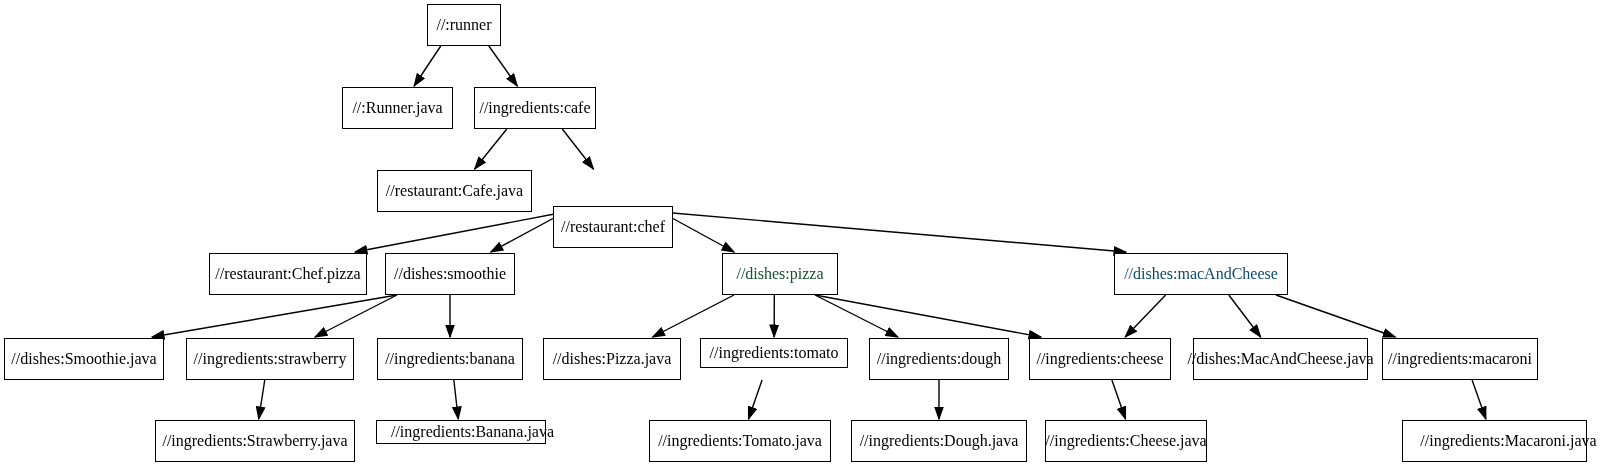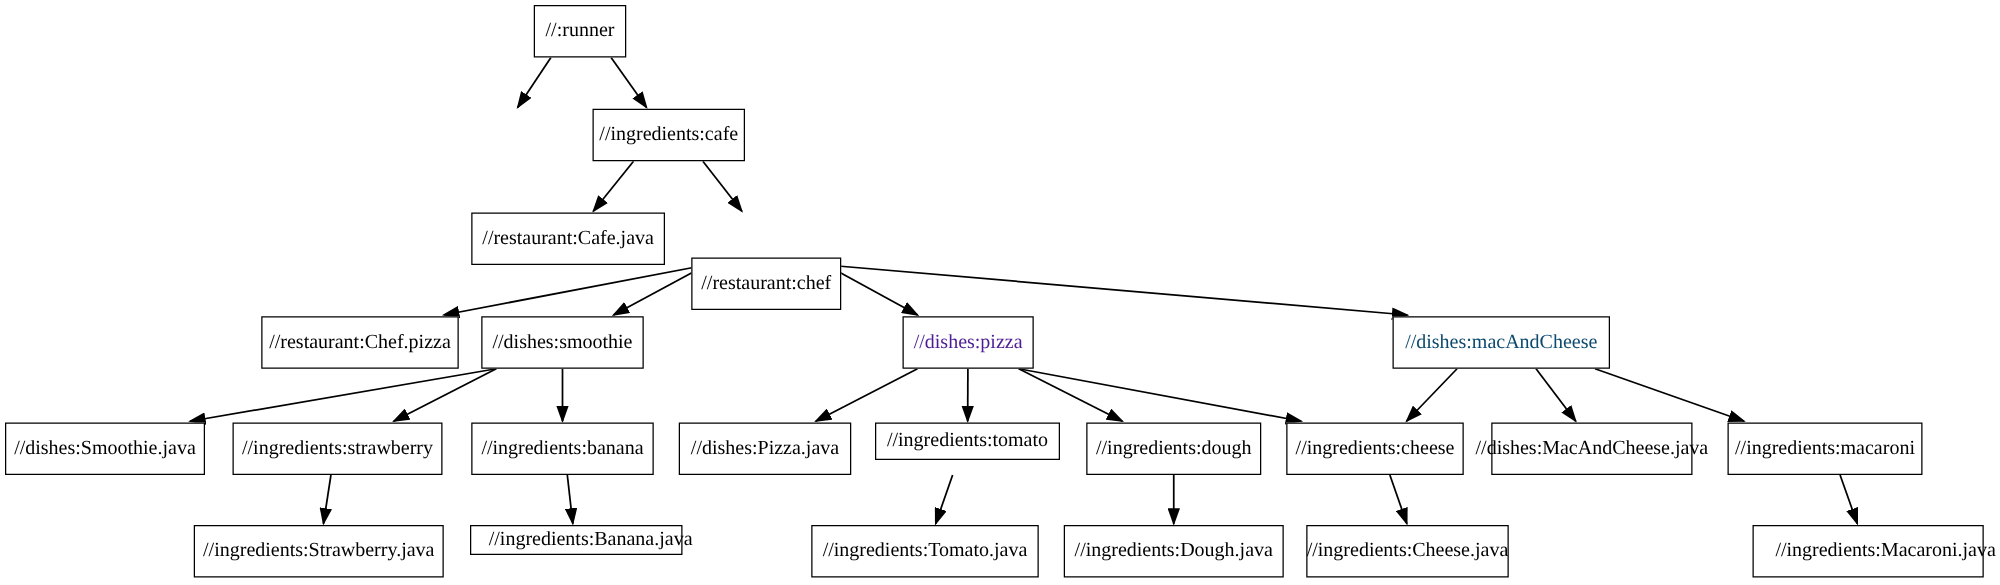--- a/index.html
+++ b/index.html
@@ -63,35 +63,36 @@
       <line x1="1165.65" y1="295" x2="1125.25" y2="337" stroke="#000000" stroke-width="1.4" marker-end="url(#arrowhead)"></line>
       <line x1="1228.825" y1="295" x2="1260.625" y2="337" stroke="#000000" stroke-width="1.4" marker-end="url(#arrowhead)"></line>
       <line x1="1276" y1="295" x2="1395.25" y2="337" stroke="#000000" stroke-width="1.4" marker-end="url(#arrowhead)"></line>
       <line x1="762.1" y1="380" x2="748.5" y2="419" stroke="#000000" stroke-width="1.4" marker-end="url(#arrowhead)"></line>
       <line x1="939" y1="380" x2="939" y2="419" stroke="#000000" stroke-width="1.4" marker-end="url(#arrowhead)"></line>
       <line x1="1111.9" y1="380" x2="1125.5" y2="419" stroke="#000000" stroke-width="1.4" marker-end="url(#arrowhead)"></line>
       <line x1="1472.075" y1="380" x2="1485.875" y2="419" stroke="#000000" stroke-width="1.4" marker-end="url(#arrowhead)"></line>
     </svg>
 
 <div class="node" style="left: 427px; top: 4px; width: 74px; height: 42px; background: rgb(255, 255, 255); border-color: rgb(0, 0, 0); color: rgb(0, 0, 0);">//:runner</div>
+    <div class="node" style="left: 342px; top: 87px; width: 111px; height: 42px; background: rgb(255, 255, 255); border-color: rgb(0, 0, 0); color: rgb(0, 0, 0);">//:Runner.java</div>
     <div class="node" style="left: 474px; top: 87px; width: 122px; height: 42px; background: rgb(255, 255, 255); border-color: rgb(0, 0, 0); color: rgb(0, 0, 0);">//ingredients:cafe</div>
     <div class="node" style="left: 377px; top: 170px; width: 155px; height: 42px; background: rgb(255, 255, 255); border-color: rgb(0, 0, 0); color: rgb(0, 0, 0);">//restaurant:Cafe.java</div>
     <div class="node" style="left: 553px; top: 170px; width: 120px; height: 42px; background: rgb(255, 255, 255); border-color: rgb(0, 0, 0); color: rgb(0, 0, 0); margin-top: 36px;">//restaurant:chef</div>
     <div class="node" style="left: 209px; top: 253px; width: 158px; height: 42px; background: rgb(255, 255, 255); border-color: rgb(0, 0, 0); color: rgb(0, 0, 0);">//restaurant:Chef.pizza</div>
     <div class="node" style="left: 385px; top: 253px; width: 130px; height: 42px; background: rgb(255, 255, 255); border-color: rgb(0, 0, 0); color: rgb(0, 0, 0);">//dishes:smoothie</div>
-    <div class="node" style="left: 722px; top: 253px; width: 105px; height: 42px; background: rgb(255, 255, 255); border-color: rgb(0, 0, 0); color: #4c1d95;">//dishes:pizza</div>
+    <div class="node" style="left: 722px; top: 253px; width: 116px; height: 42px; background: rgb(255, 255, 255); border-color: rgb(0, 0, 0); color: #14532d;">//dishes:pizza</div>
     <div class="node" style="left: 1114px; top: 253px; width: 174px; height: 42px; background: rgb(255, 255, 255); border-color: rgb(0, 0, 0); color: #0c4a6e;">//dishes:macAndCheese</div>
     <div class="node" style="left: 4px; top: 338px; width: 160px; height: 42px; background: rgb(255, 255, 255); border-color: rgb(0, 0, 0); color: rgb(0, 0, 0);">//dishes:Smoothie.java</div>
     <div class="node" style="left: 186px; top: 338px; width: 168px; height: 42px; background: rgb(255, 255, 255); border-color: rgb(0, 0, 0); color: rgb(0, 0, 0);">//ingredients:strawberry</div>
     <div class="node" style="left: 377px; top: 338px; width: 146px; height: 42px; background: rgb(255, 255, 255); border-color: rgb(0, 0, 0); color: rgb(0, 0, 0);">//ingredients:banana</div>
     <div class="node" style="left: 543px; top: 338px; width: 138px; height: 42px; background: rgb(255, 255, 255); border-color: rgb(0, 0, 0); color: rgb(0, 0, 0);">//dishes:Pizza.java</div>
     <div class="node" style="left: 700px; top: 338px; width: 148px; height: 30px; background: rgb(255, 255, 255); border-color: rgb(0, 0, 0); color: rgb(0, 0, 0);">//ingredients:tomato</div>
     <div class="node" style="left: 869px; top: 338px; width: 140px; height: 42px; background: rgb(255, 255, 255); border-color: rgb(0, 0, 0); color: rgb(0, 0, 0);">//ingredients:dough</div>
     <div class="node" style="left: 1029px; top: 338px; width: 142px; height: 42px; background: rgb(255, 255, 255); border-color: rgb(0, 0, 0); color: rgb(0, 0, 0);">//ingredients:cheese</div>
-    <div class="node" style="left: 1193px; top: 338px; width: 161px; height: 42px; background: rgb(255, 255, 255); border-color: rgb(0, 0, 0); color: rgb(0, 0, 0);">//dishes:MacAndCheese.java</div>
+    <div class="node" style="left: 1193px; top: 338px; width: 175px; height: 42px; background: rgb(255, 255, 255); border-color: rgb(0, 0, 0); color: rgb(0, 0, 0);">//dishes:MacAndCheese.java</div>
     <div class="node" style="left: 1382px; top: 338px; width: 156px; height: 42px; background: rgb(255, 255, 255); border-color: rgb(0, 0, 0); color: rgb(0, 0, 0);">//ingredients:macaroni</div>
     <div class="node" style="left: 155px; top: 420px; width: 200px; height: 42px; background: rgb(255, 255, 255); border-color: rgb(0, 0, 0); color: rgb(0, 0, 0);">//ingredients:Strawberry.java</div>
     <div class="node" style="left: 376px; top: 420px; width: 170px; height: 24px; background: rgb(255, 255, 255); border-color: rgb(0, 0, 0); color: rgb(0, 0, 0); padding-left: 23px;">//ingredients:Banana.java</div>
     <div class="node" style="left: 649px; top: 420px; width: 182px; height: 42px; background: rgb(255, 255, 255); border-color: rgb(0, 0, 0); color: rgb(0, 0, 0);">//ingredients:Tomato.java</div>
     <div class="node" style="left: 851px; top: 420px; width: 176px; height: 42px; background: rgb(255, 255, 255); border-color: rgb(0, 0, 0); color: rgb(0, 0, 0);">//ingredients:Dough.java</div>
     <div class="node" style="left: 1045px; top: 420px; width: 162px; height: 42px; background: rgb(255, 255, 255); border-color: rgb(0, 0, 0); color: rgb(0, 0, 0);">//ingredients:Cheese.java</div>
     <div class="node" style="left: 1402px; top: 420px; width: 185px; height: 42px; background: rgb(255, 255, 255); border-color: rgb(0, 0, 0); color: rgb(0, 0, 0); padding-left: 28px;">//ingredients:Macaroni.java</div>
   </div>
 
 </body></html>

